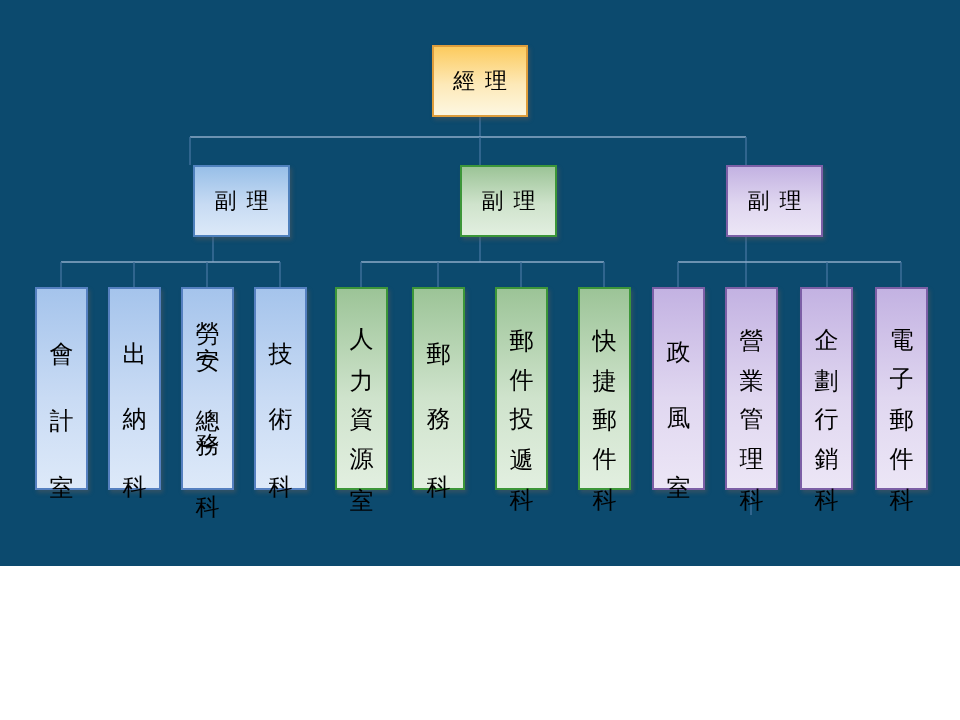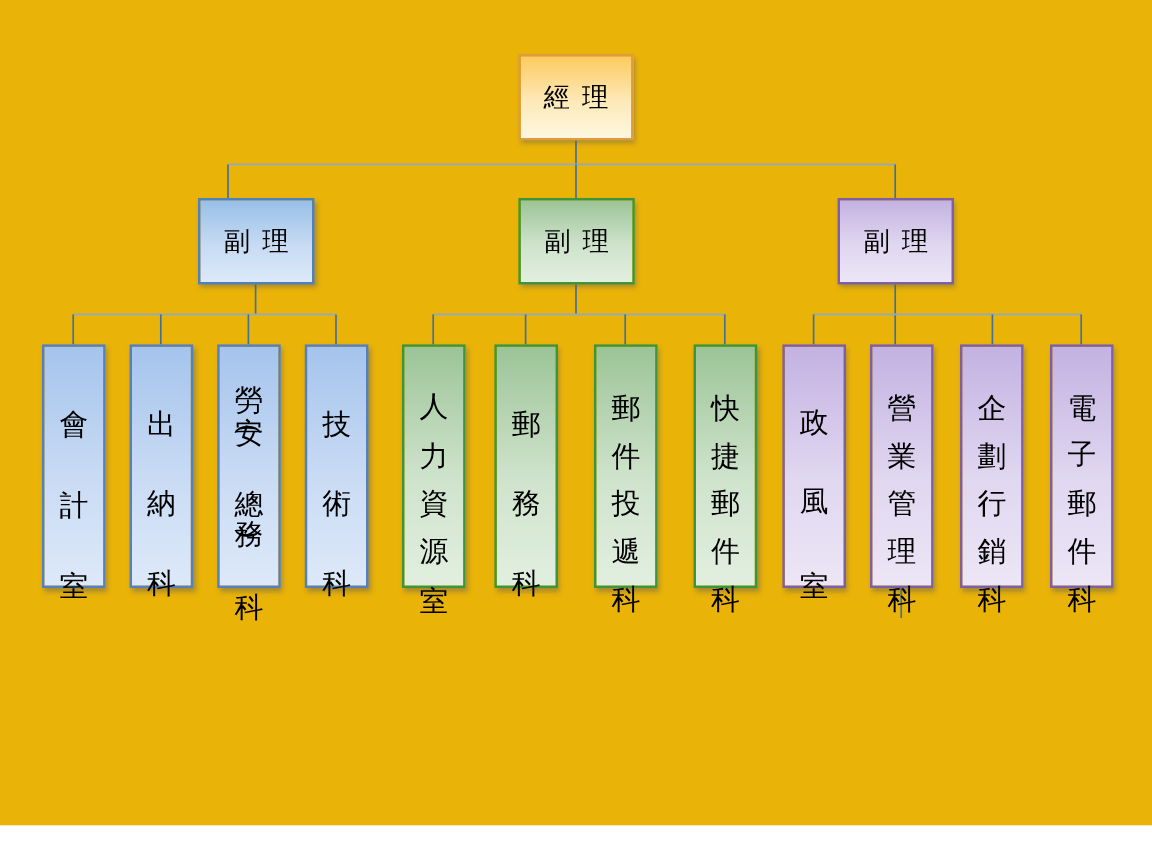--- a/index.html
+++ b/index.html
@@ -1,30 +1,30 @@
 <!DOCTYPE html>
 <html><head>
 <meta charset="utf-8">
 <style>
   html,body{margin:0;padding:0;background:#fff;}
   #slide{
-    position:relative;width:960px;height:688px;background:#eab308;overflow:hidden;
+    position:relative;width:960px;height:566px;background:#0c4a6e;overflow:hidden;
     font-family:"DejaVu Serif","Liberation Serif",serif;color:#000;
   }
   #connectors{position:absolute;left:0;top:0;width:960px;height:720px;pointer-events:none;}
   .node{
     position:absolute;box-sizing:border-box;display:flex;align-items:center;justify-content:center;
     box-shadow:2px 3px 4px rgba(90,90,90,0.45);
   }
   .root-box{
     left:432px;top:45px;width:96px;height:72px;
     border:2px solid #dd9d3c;
     background:linear-gradient(180deg,#fccb5e 0%,#fde9b8 55%,#fdf7e1 100%);
   }
-  .deputy-box{top:165px;width:97px;height:72px;}
+  .deputy-box{top:165px;width:97px;height:72px;margin-left:28px;}
   .deputy-blue{
     left:165px;border:2px solid #4f81bd;
     background:linear-gradient(180deg,#98bfe8 0%,#c7dbf3 55%,#dce9f8 100%);
   }
   .deputy-green{
     left:432px;border:2px solid #3c9639;
     background:linear-gradient(180deg,#9cc497 0%,#cfe3cc 55%,#e2efe0 100%);
   }
   .deputy-purple{
     left:698px;border:2px solid #7c5fa6;

